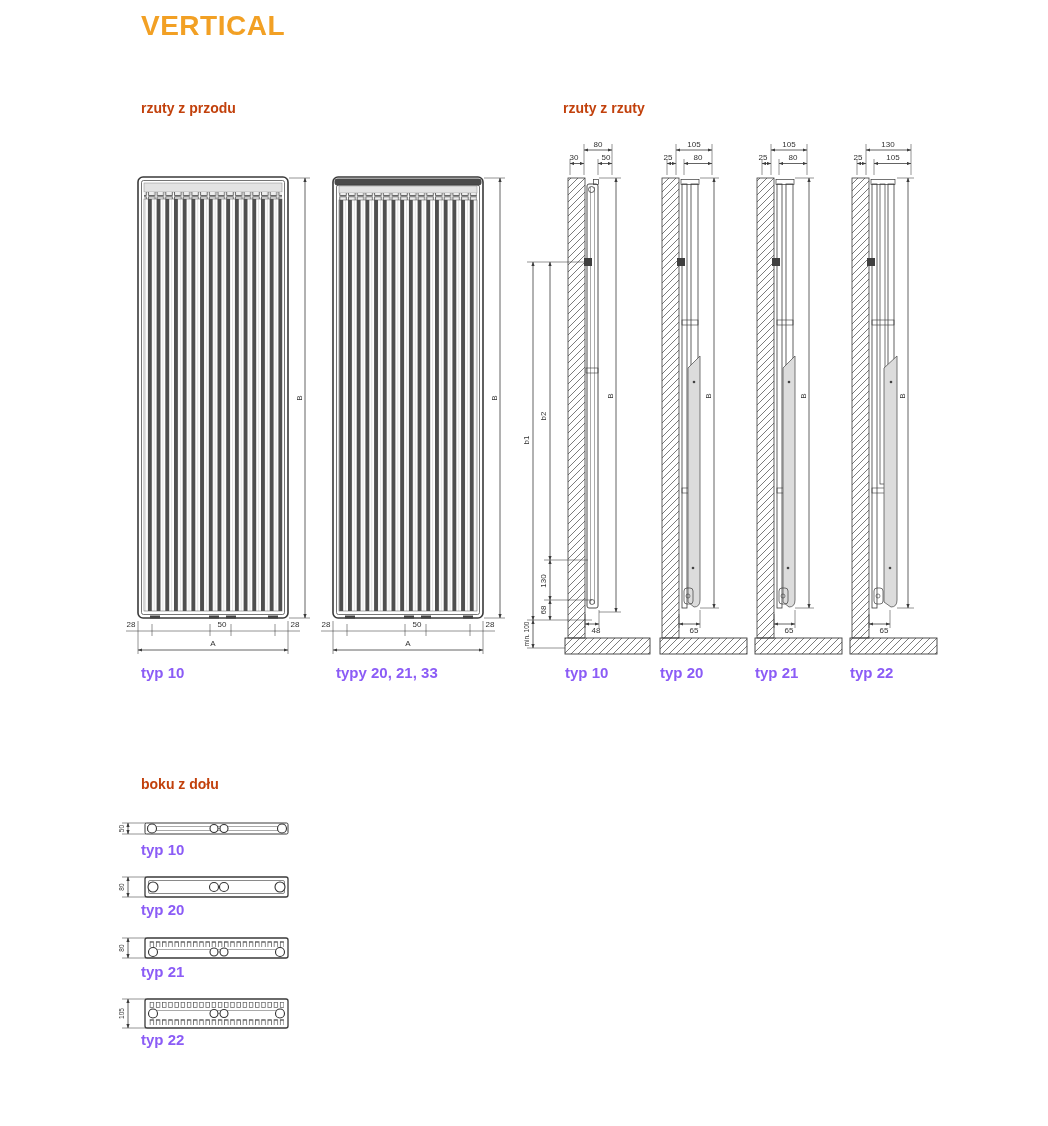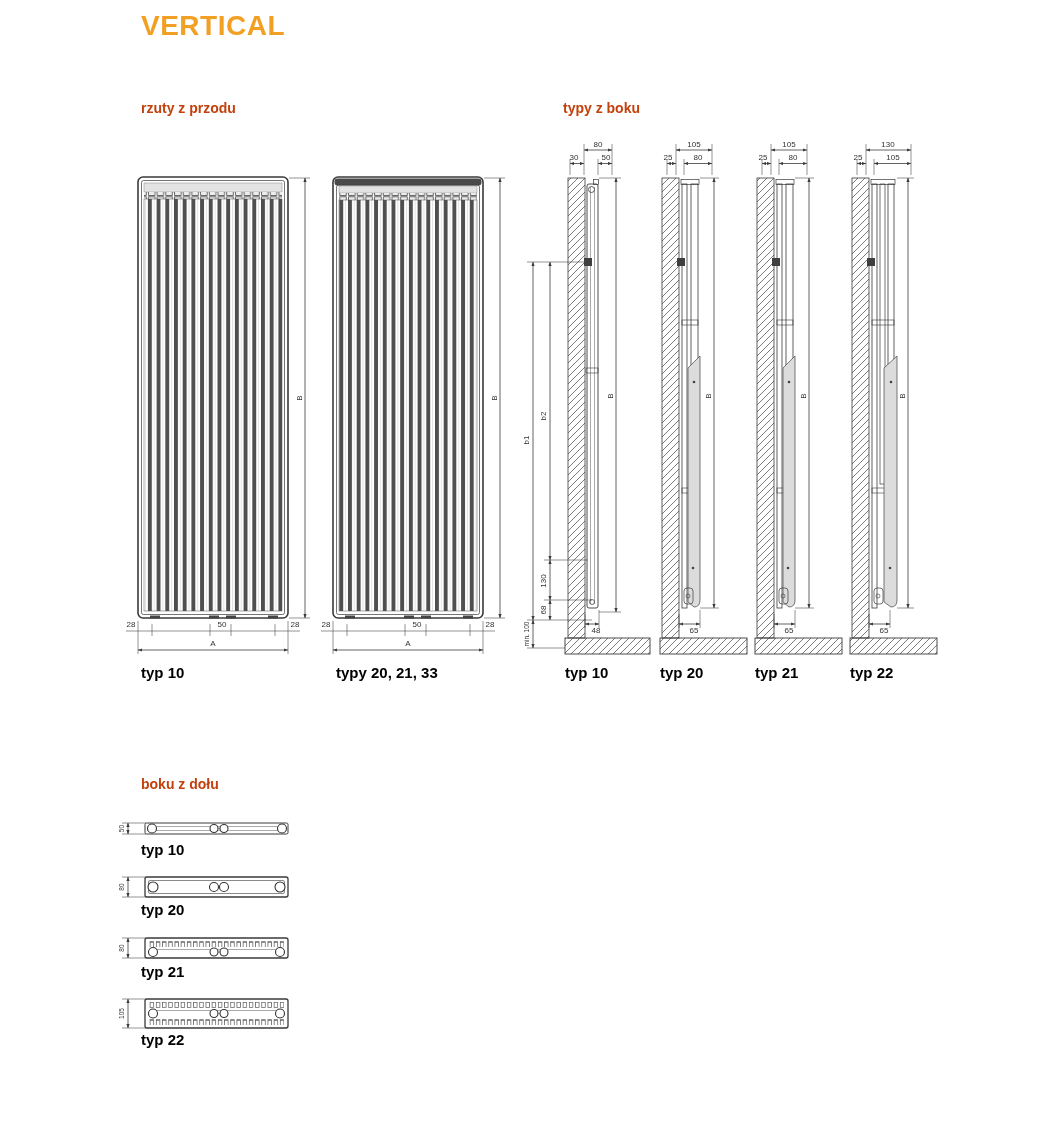--- a/index.html
+++ b/index.html
@@ -1,41 +1,41 @@
 <!DOCTYPE html>
 <html><head>
 <meta charset="utf-8">
 <style>
   html,body{margin:0;padding:0;background:#fff;}
   .page{position:relative;width:1048px;height:1126px;background:#ffffff;overflow:hidden;
         font-family:"Liberation Sans",sans-serif;border-radius:25px;}
   .title{position:absolute;left:141px;top:10px;font-size:28px;font-weight:800;
          color:#F2A024;letter-spacing:.5px;}
   .sect{position:absolute;font-size:14px;font-weight:700;color:#c2410c;}
-  .typlabel{position:absolute;font-size:15px;font-weight:700;color:#000000;}
+  .typlabel{position:absolute;font-size:15px;font-weight:700;color:#8b5cf6;}
   .legend{position:absolute;left:563px;top:966px;font-size:11.5px;color:#333;line-height:17.5px;}
   .legend .note{margin-top:18px;}
   svg{position:absolute;left:0;top:0;}
   svg text{font-family:"Liberation Sans",sans-serif;fill:#333;}
   .dtxt{font-size:8px;}
   .dtxt-s{font-size:6.5px;}
   .ol{fill:none;stroke:#3a3a3a;}
   .dim{stroke:#3c3c3c;stroke-width:.8;fill:none;
        marker-start:url(#as);marker-end:url(#ae);}
   .tick{stroke:#3c3c3c;stroke-width:.55;fill:none;}
   .thin{stroke:#555;stroke-width:.5;fill:none;}
 </style>
 </head>
 <body>
 
 <div class="page">
 
   <div class="title">VERTICAL</div>
   <div class="sect" style="left:141px;top:100px;">rzuty z przodu</div>
-  <div class="sect" style="left:563px;top:100px;">typy z boku</div>
+  <div class="sect" style="left:563px;top:100px;">rzuty z rzuty</div>
   <div class="sect" style="left:141px;top:776px;">boku z dołu</div>
 
   <svg width="1048" height="1126" viewBox="0 0 1048 1126">
     <defs>
       <marker id="ae" markerWidth="6" markerHeight="4.5" refX="5.6" refY="2.25" orient="auto">
         <path d="M0,0 L6,2.25 L0,4.5 z" fill="#3c3c3c"></path>
       </marker>
       <marker id="as" markerWidth="6" markerHeight="4.5" refX="5.6" refY="2.25" orient="auto-start-reverse">
         <path d="M0,0 L6,2.25 L0,4.5 z" fill="#3c3c3c"></path>
       </marker>

